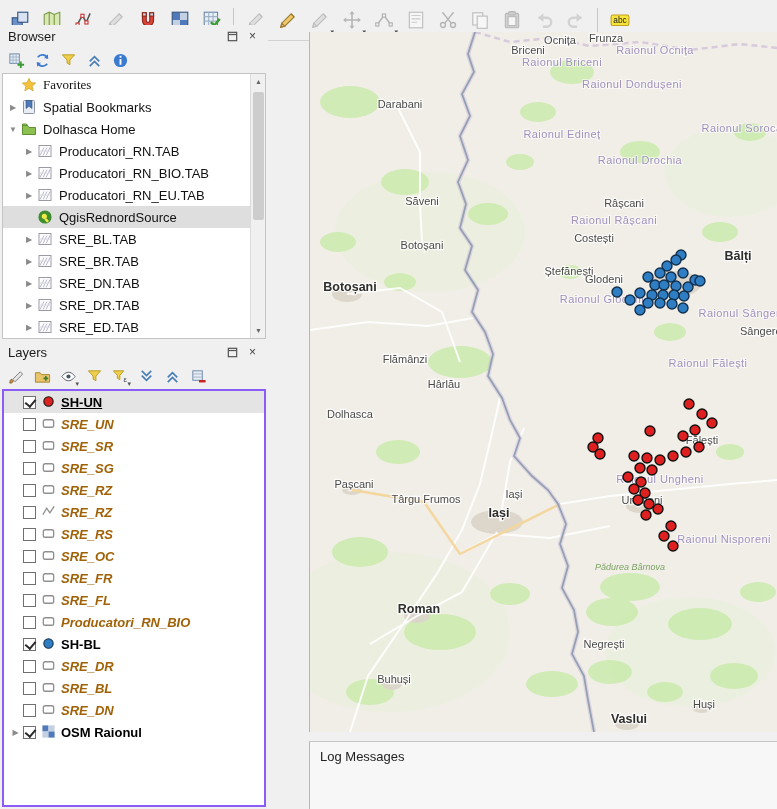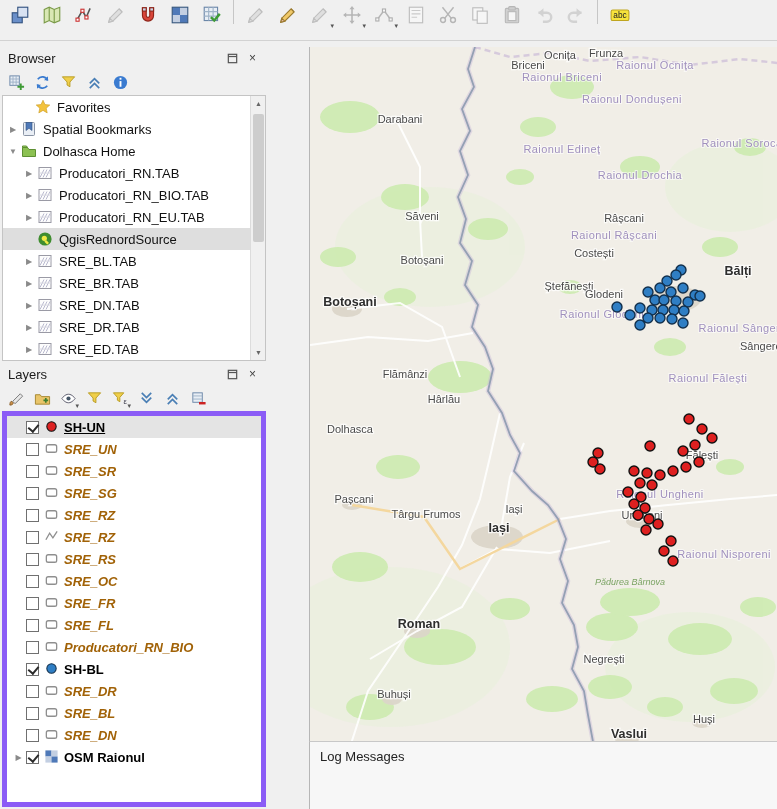--- a/index.html
+++ b/index.html
@@ -2,72 +2,72 @@
 <html><head>
 <meta charset="utf-8">
 <style>
   *{margin:0;padding:0;box-sizing:border-box}
   html,body{width:777px;height:809px;overflow:hidden;background:#f0f0f0;
     font-family:"Liberation Sans",sans-serif;font-size:13px;color:#111}
   .app{position:relative;width:777px;height:809px}
 
   
   .main-toolbar{position:absolute;left:0;top:0;width:777px;height:41px;background:#f0f0f0;
-    border-bottom:1px solid #d2d2d2;display:flex;padding:0 5px;gap:3px}
+    border-bottom:1px solid #d2d2d2;display:flex;align-items:center;padding:0 5px;gap:3px}
   .tbtn{width:29px;height:29px;border-radius:3px;display:flex;align-items:center;justify-content:center;position:relative;flex:0 0 auto}
   .tbtn .svgicon{width:20px;height:20px}
   .tbtn.disabled .svgicon{filter:grayscale(1);opacity:.42}
   .tsep{width:1px;height:24px;background:#c6c6c6;margin:0 4px;flex:0 0 auto}
   .caret{position:absolute;right:0;bottom:0;font-size:7px;color:#555;line-height:7px}
   .svgicon{display:inline-flex}
   .svgicon svg{width:100%;height:100%}
 
   
-  .left{position:absolute;left:0;top:47px;width:268px;bottom:0;background:#f0f0f0}
+  .left{position:absolute;left:0;top:25px;width:268px;bottom:0;background:#f0f0f0}
   .panel{position:absolute;left:0;right:0}
   .browser-panel{top:0;height:316px}
   .layers-panel{top:316px;bottom:0}
   .panel-header{height:22px;display:flex;align-items:center;padding:0 8px;color:#1a1a1a}
   .panel-header .spacer{flex:1}
   .phbtn{width:15px;height:15px;margin-left:5px;display:flex;align-items:center;justify-content:center;color:#444;font-size:12px}
   .phbtn .svgicon{width:11px;height:11px}
   .panel-toolbar{height:26px;display:flex;align-items:center;padding:0 5px;gap:4px}
   .ptbtn{width:22px;height:22px;display:flex;align-items:center;justify-content:center;border-radius:3px;position:relative}
   .ptbtn .svgicon{width:17px;height:17px}
 
   .treebox{position:absolute;top:48px;left:2px;right:2px;bottom:2px;background:#fff;border:1px solid #c4c4c4;overflow:hidden}
   .trow{height:22px;display:flex;align-items:center;white-space:nowrap}
   .trow.selected{background:#dedede}
   .expander{width:16px;flex:0 0 16px;text-align:center;color:#8a8a8a;font-size:8px}
   .ticon{width:17px;height:16px;flex:0 0 17px}
   .ticon svg{width:16px;height:16px}
   .tlabel{margin-left:5px;font-size:13px}
 
-  .layerlist{position:absolute;top:48px;left:2px;right:2px;bottom:2px;background:#fff;border:5px solid #8b5cf6;overflow:hidden}
+  .layerlist{position:absolute;top:48px;left:2px;right:2px;bottom:2px;background:#fff;border:2px solid #8b5cf6;overflow:hidden}
   .lrow{height:22px;display:flex;align-items:center;white-space:nowrap;padding-left:4px}
   .lrow .expander{width:15px;flex:0 0 15px}
   .cb{width:13px;height:13px;flex:0 0 13px;border:1px solid #707070;background:#fff;margin-right:5px;position:relative}
   .cb.checked::after{content:"";position:absolute;left:2.5px;top:0.5px;width:5px;height:8px;
     border:solid #2b2b2b;border-width:0 2px 2px 0;transform:rotate(40deg)}
   .lsym{width:16px;height:16px;flex:0 0 16px;margin-right:4px}
   .lsym svg{width:15px;height:15px}
   .llabel{font-size:13px}
   .lrow.active .llabel{font-weight:bold;color:#000}
   .lrow.muted .llabel{color:#a16207;font-style:italic;font-weight:bold}
   .lrow.underline .llabel{text-decoration:underline}
   .lrow.selrow{background:#e4e4e4}
 
   
   .sb{position:absolute;top:0;right:0;width:15px;bottom:0;background:#f0f0f0;border-left:1px solid #dcdcdc}
   .sb .arr{position:absolute;left:0;width:15px;height:15px;color:#666;font-size:7px;display:flex;align-items:center;justify-content:center}
   .sb .arr.up{top:0}.sb .arr.down{bottom:0}
   .sb .thumb{position:absolute;left:2px;width:11px;background:#cdcdcd;border-radius:2px}
 
   
-  .map-area{position:absolute;left:309px;top:47px;width:468px;height:700px;border-left:1px solid #b6b6b6;background:#14b8a6}
+  .map-area{position:absolute;left:309px;top:32px;width:468px;height:700px;border-left:1px solid #b6b6b6;background:#14b8a6}
   .map-area svg{display:block}
   text.ml-town{font-size:11px;fill:#4a4a4a;text-anchor:middle;paint-order:stroke;stroke:#ffffff;stroke-width:2.5px;stroke-opacity:.75;font-family:"Liberation Sans",sans-serif}
   text.ml-city{font-size:12.5px;fill:#2e2e2e;text-anchor:middle;font-weight:bold;paint-order:stroke;stroke:#ffffff;stroke-width:2.5px;stroke-opacity:.75;font-family:"Liberation Sans",sans-serif}
   text.ml-region{font-size:11px;fill:#a090bd;text-anchor:middle;letter-spacing:.4px;paint-order:stroke;stroke:#ffffff;stroke-width:2px;stroke-opacity:.6;font-family:"Liberation Sans",sans-serif}
   text.ml-forest{font-size:9px;fill:#7aa363;font-style:italic;text-anchor:middle;font-family:"Liberation Sans",sans-serif}
 
   .log-panel{position:absolute;left:309px;top:741px;right:0;bottom:0;background:#f7f7f7;border-top:1px solid #c8c8c8;border-left:1px solid #b6b6b6;padding:7px 10px;color:#222}
 </style>
 </head>
 <body>
@@ -303,21 +303,21 @@
               <svg viewBox="0 0 18 18">
                 <circle cx="9" cy="9" r="7" fill="#3a7bd0"></circle>
                 <rect x="8" y="7.5" width="2" height="6" fill="#fff"></rect>
                 <rect x="8" y="4" width="2" height="2" fill="#fff"></rect>
               </svg>
             </span>
           </div>
         </div>
       <div class="treebox">
         <div id="browser-tree-rows" style="margin-right:15px">
-            <div class="trow" style="padding-left: 16px;">
+            <div class="trow" style="padding-left: 2px; font-family: Liberation Serif, serif;">
               <span class="expander"></span>
               <span class="ticon"><svg viewBox="0 0 16 16">
                   <path d="M8 1.2l2 4.4 4.8.4-3.6 3.2 1 4.7L8 11.4l-4.2 2.5 1-4.7L1.2 6l4.8-.4z" fill="#f3c23c" stroke="#c99a22" stroke-width=".6"></path>
                 </svg></span>
               <span class="tlabel">Favorites</span>
             </div>
             <div class="trow" style="padding-left: 2px;">
               <span class="expander">▶</span>
               <span class="ticon"><svg viewBox="0 0 16 16">
                   <rect x="2.5" y="1.5" width="11" height="13" rx="1" fill="#e9eef5" stroke="#8a94a5"></rect>

